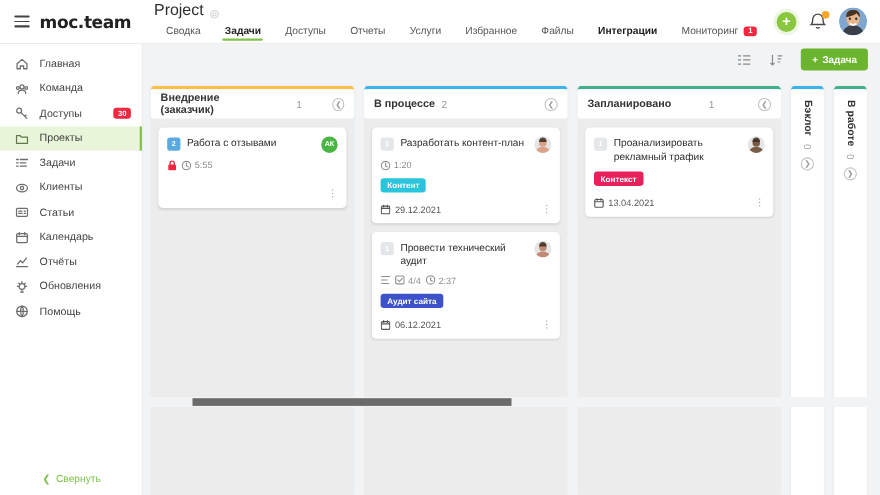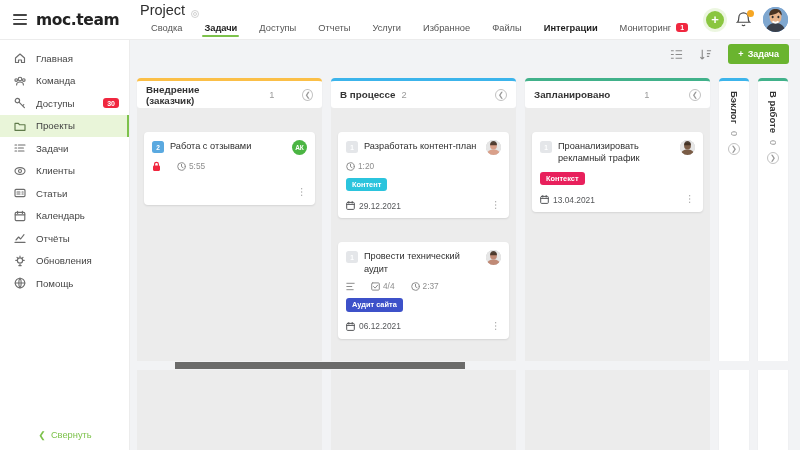--- a/index.html
+++ b/index.html
@@ -117,39 +117,39 @@
     border: 1px solid #c2c2c2; color: #9a9a9a; font-size: 7px;
     display: flex; align-items: center; justify-content: center; cursor: pointer;
   }
   .col-body {
     background: #ececec; border-radius: 0 0 4px 4px; min-height: 345px;
     padding: 8px 7px; display: flex; flex-direction: column; gap: 8px;
   }
 
   .card {
     background: #fff; border-radius: 4px; padding: 8px 8px 7px 8px;
-    box-shadow: 0 1px 2px rgba(0,0,0,.10); position: relative; cursor: pointer; margin-top: 16px;
+    box-shadow: 0 1px 2px rgba(0,0,0,.10); position: relative; cursor: pointer;
   }
   .card-top { display: flex; align-items: flex-start; gap: 6px; }
   .card-num {
     flex: 0 0 12px; width: 12px; height: 12px; border-radius: 2.5px;
     background: #e4e6e9; color: #fff; font-size: 6.5px; font-weight: 700;
     display: flex; align-items: center; justify-content: center; margin-top: 1px;
   }
   .card-num.blue { background: #5aa9e0; }
   .card-title { flex: 1; font-size: 9.2px; color: #2d2d2d; line-height: 1.35; }
   .card-av {
     flex: 0 0 15px; width: 15px; height: 15px; border-radius: 50%;
     overflow: hidden; background: #ccc; position: relative;
   }
   .card-av.initials {
     background: #4bb543; color: #fff; font-size: 6.5px; font-weight: 700;
     display: flex; align-items: center; justify-content: center;
   }
-  .card-meta { display: flex; align-items: flex-end; gap: 16px; margin-top: 6px; color: #8d8d8d; font-size: 8.3px; }
+  .card-meta { display: flex; align-items: flex-start; gap: 4px; margin-top: 6px; color: #8d8d8d; font-size: 8.3px; }
   .meta-i { display: flex; align-items: center; gap: 3px; }
   .meta-i svg { width: 9px; height: 9px; display: block; }
   .lock { color: #f0273f; }
   .lock svg { width: 9px; height: 10px; }
   .tag {
     display: inline-block; color: #fff; font-size: 7.4px; font-weight: 600;
     border-radius: 3px; padding: 3px 6px; margin-top: 7px; line-height: 1;
   }
   .card-bottom {
     display: flex; align-items: center; margin-top: 9px;

